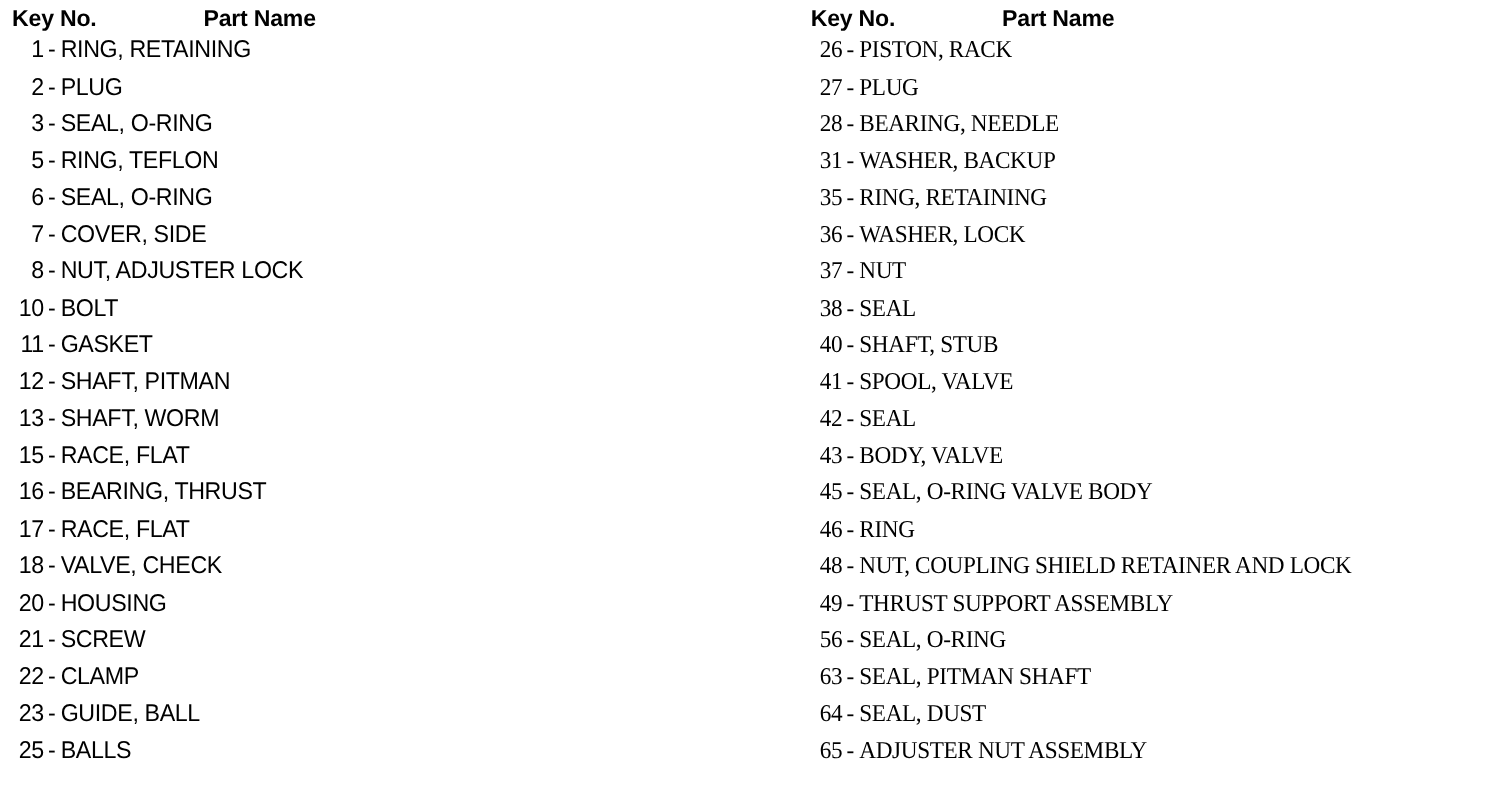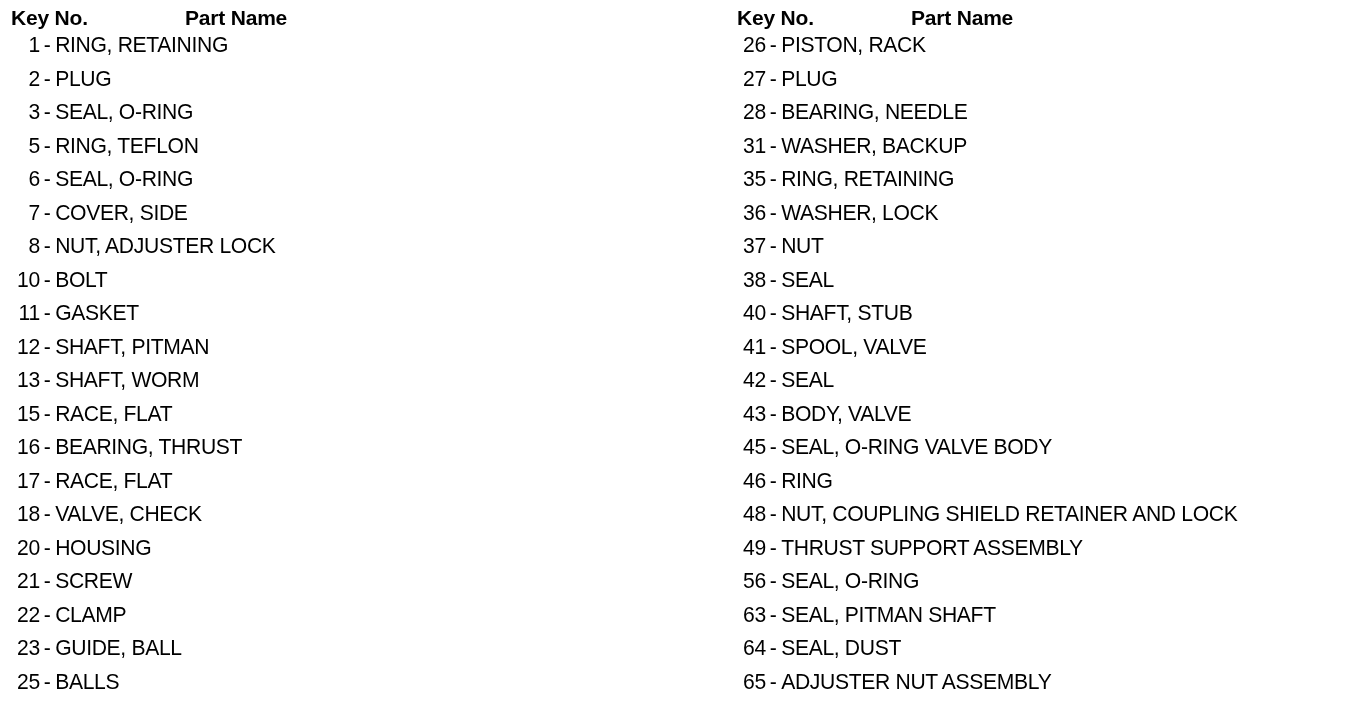--- a/index.html
+++ b/index.html
@@ -58,21 +58,21 @@
   .parts-list {
     position: absolute;
     top: 28px;
     left: 0;
     right: 0;
     list-style: none;
     margin: 0;
     padding: 0;
   }
   .parts-column.left  .parts-list { padding-left: 11px; }
-  .parts-column.right .parts-list { padding-left: 12px; }
+  .parts-column.right .parts-list { padding-left: 12px; font-family: Liberation Serif, serif; }
 
   .part-row {
     height: 33.5px;
     line-height: 33.5px;
     white-space: nowrap;
     font-size: 22px;
     letter-spacing: -0.35px;
     transform: scaleX(0.96);
     transform-origin: left center;
   }

